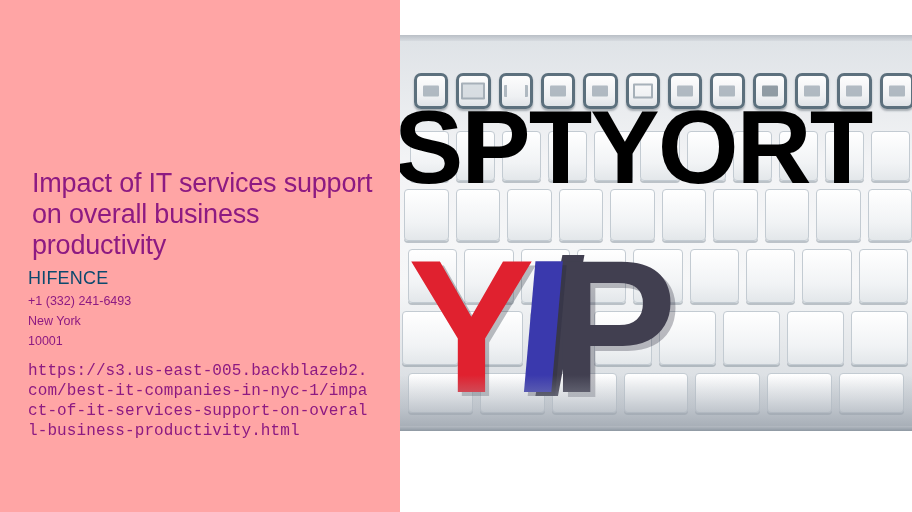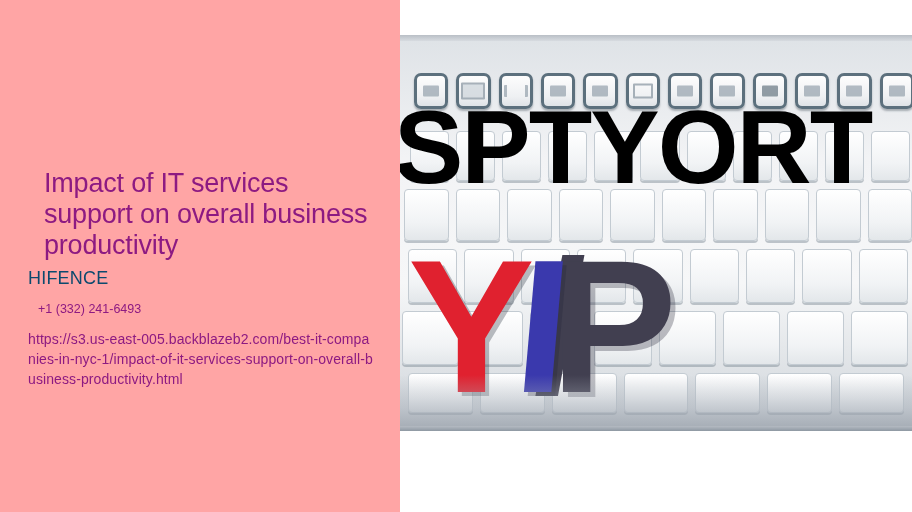--- a/index.html
+++ b/index.html
@@ -33,43 +33,44 @@
     left: 28px;
     top: 168px;
     width: 345px;
   }
   .doc-title {
     font-size: 27px;
     line-height: 31px;
     font-weight: 400;
     color: #8d1a82;
     letter-spacing: -0.2px;
-    margin: 0 0 6px 16px;
+    margin: 0 0 6px 4px;
   }
   .company-name {
     font-size: 18px;
     line-height: 22px;
     color: #0c4a6e;
     margin: 0 0 2px 0;
     letter-spacing: 0.2px;
   }
   .meta-line {
     font-size: 12.5px;
     line-height: 20px;
     color: #8d1a82;
-    margin: 10px;
+    margin: 0;
   }
   .url-text {
-    font-size: 14px;
+    font-size: 16px;
     line-height: 20px;
     color: #8d1a82;
     margin: 10px 0 7px 0;
     width: 345px;
     word-break: break-all;
     letter-spacing: 0.1px;
+    font-family: Liberation Mono, monospace;
   }
 
   
   .right-panel {
     position: absolute;
     left: 400px;
     top: 0;
     width: 512px;
     height: 512px;
     background: #ffffff;
@@ -210,20 +211,22 @@
 </head>
 <body>
 
 <div class="page">
 
   <div class="left-panel">
     <div class="text-block">
       <h1 class="doc-title">Impact of IT services support on overall business productivity</h1>
       <div class="company-name">HIFENCE</div>
       <div class="meta-line">+1 (332) 241-6493</div>
+      <div class="meta-line">New York</div>
+      <div class="meta-line">10001</div>
       <div class="url-text">https://s3.us-east-005.backblazeb2.com/best-it-companies-in-nyc-1/impact-of-it-services-support-on-overall-business-productivity.html</div>
     </div>
   </div>
 
   <div class="right-panel">
     <div class="photo">
 
       <div class="kbd-top-edge"></div>
       <div class="kbd-deck"></div>
 

